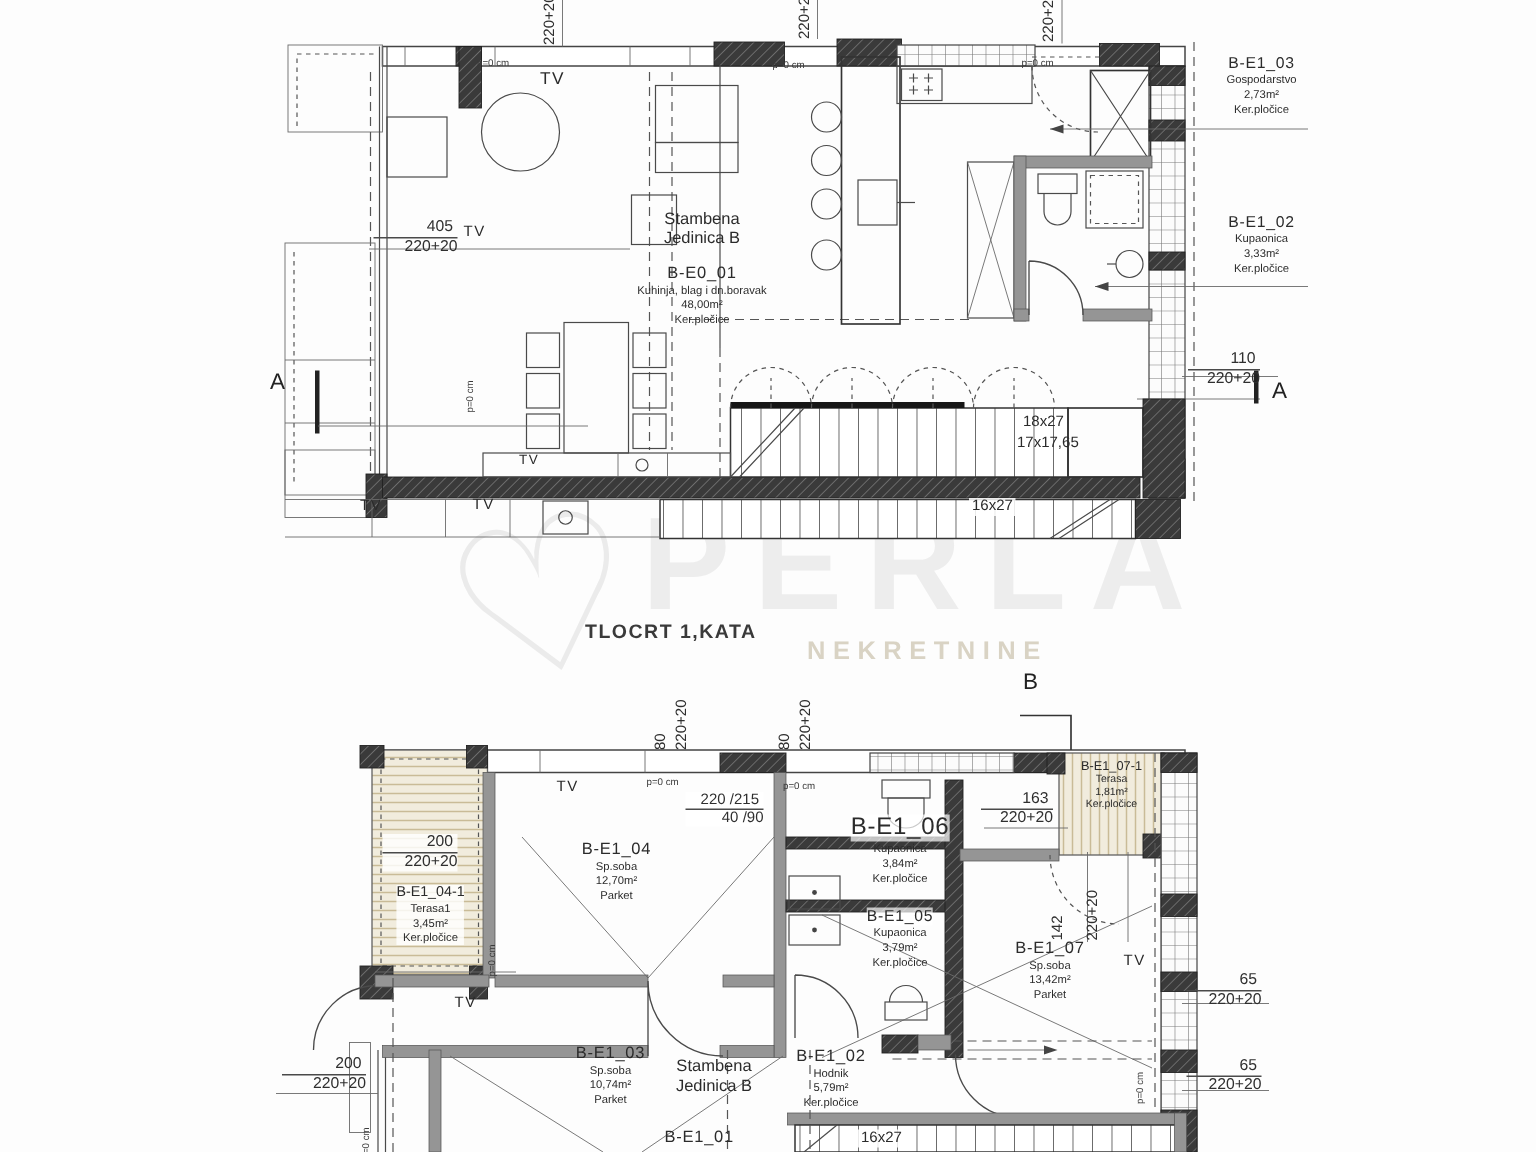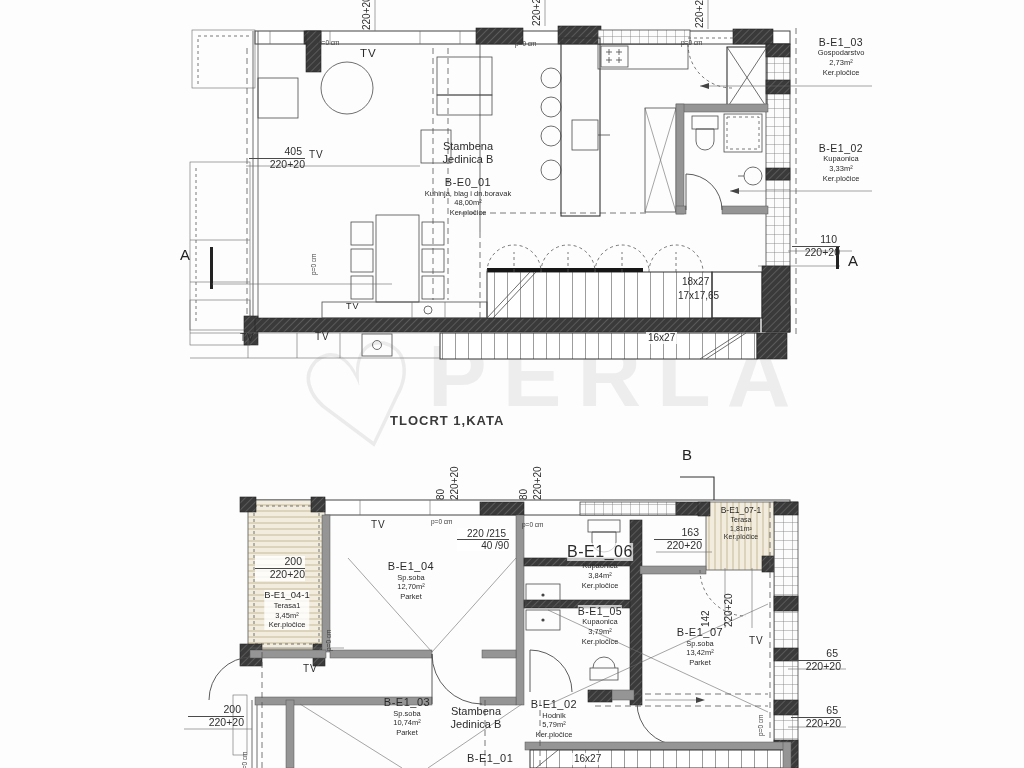--- a/index.html
+++ b/index.html
@@ -29,20 +29,21 @@
   .wm-brand{font-size:88px;font-weight:bold;letter-spacing:16px;color:#ededed;}
   .wm-sub{font-size:17px;font-weight:bold;letter-spacing:5px;color:#d9d3c4;}
 </style>
 </head>
 <body>
 
 <div class="canvas">
 
   <div class="wm wm-heart" style="left:300px;top:318px;">♡</div>
   <div class="wm wm-brand" style="left:428px;top:325px;">PERLA</div>
+  <div class="wm wm-sub" style="left:538px;top:424px;">NEKRETNINE</div>
 
   <svg width="1024" height="768" viewBox="0 0 1024 768">
     <defs>
       <pattern id="hatch" width="5" height="5" patternUnits="userSpaceOnUse" patternTransform="rotate(45)">
         <rect width="5" height="5" fill="#3a3a3a"></rect>
           <line x1="0" y1="0" x2="0" y2="5" stroke="#6f6f6f" stroke-width="1.2"></line>
       </pattern>
       <pattern id="treads" width="13" height="8" patternUnits="userSpaceOnUse">
         <rect width="13" height="8" fill="#ffffff"></rect>
           <line x1="0" y1="0" x2="0" y2="8" stroke="#3c3c3c" stroke-width="1"></line>
@@ -387,17 +388,17 @@
   <div class="lbl ctr" style="left:476px;top:705px;font-size:11px;">
     <div>Stambena</div>
     <div>Jedinica B</div>
   </div>
   <div class="lbl ctr" style="left:554px;top:698px;">
     <div class="code">B-E1_02</div>
     <div class="sub">Hodnik</div>
     <div class="sub">5,79m²</div>
     <div class="sub">Ker.pločice</div>
   </div>
-  <div class="lbl code" style="left:443px;top:752px;margin-left:24px;">B-E1_01</div>
+  <div class="lbl code" style="left:443px;top:752px;">B-E1_01</div>
   <div class="lbl stairlbl" style="left:572px;top:753px;">16x27</div>
   <div class="vdim vsm" style="left:248px;top:766px;">p=0 cm</div>
 
 </div>
 
 </body></html>

